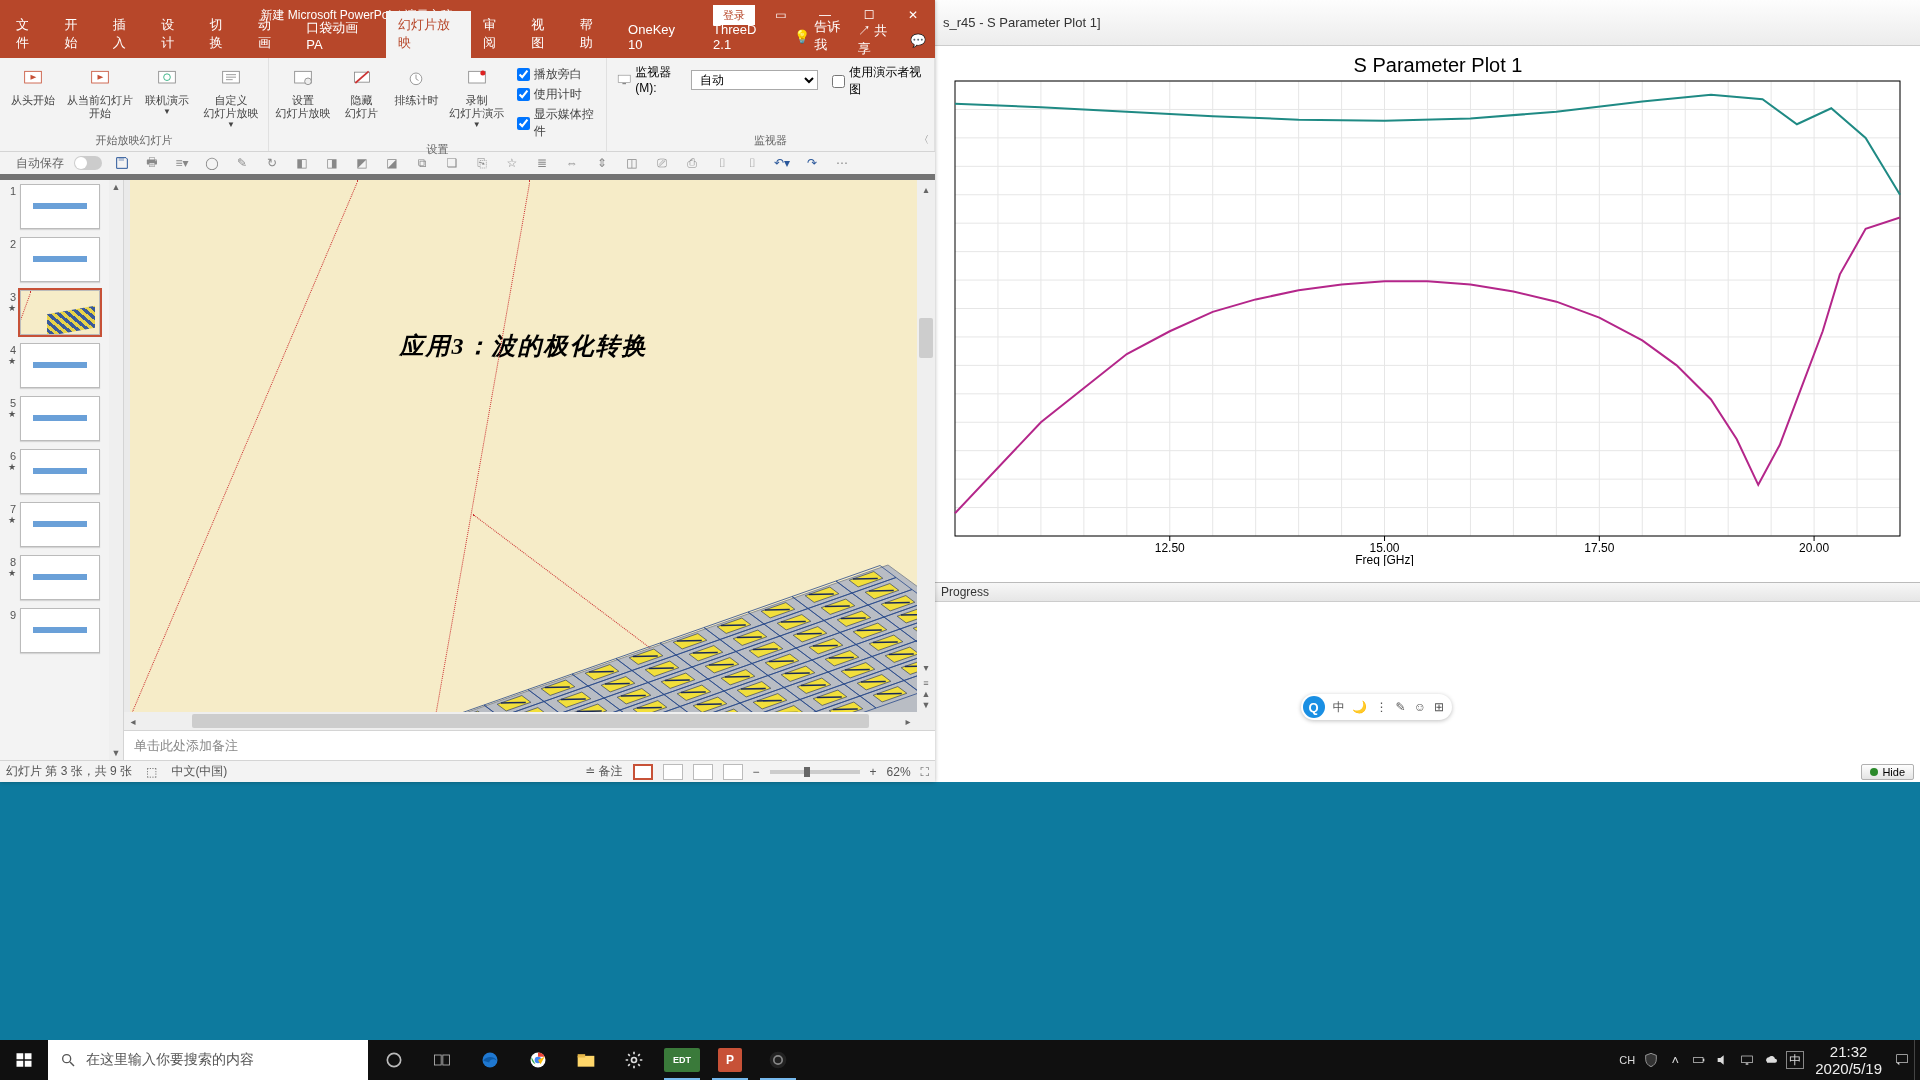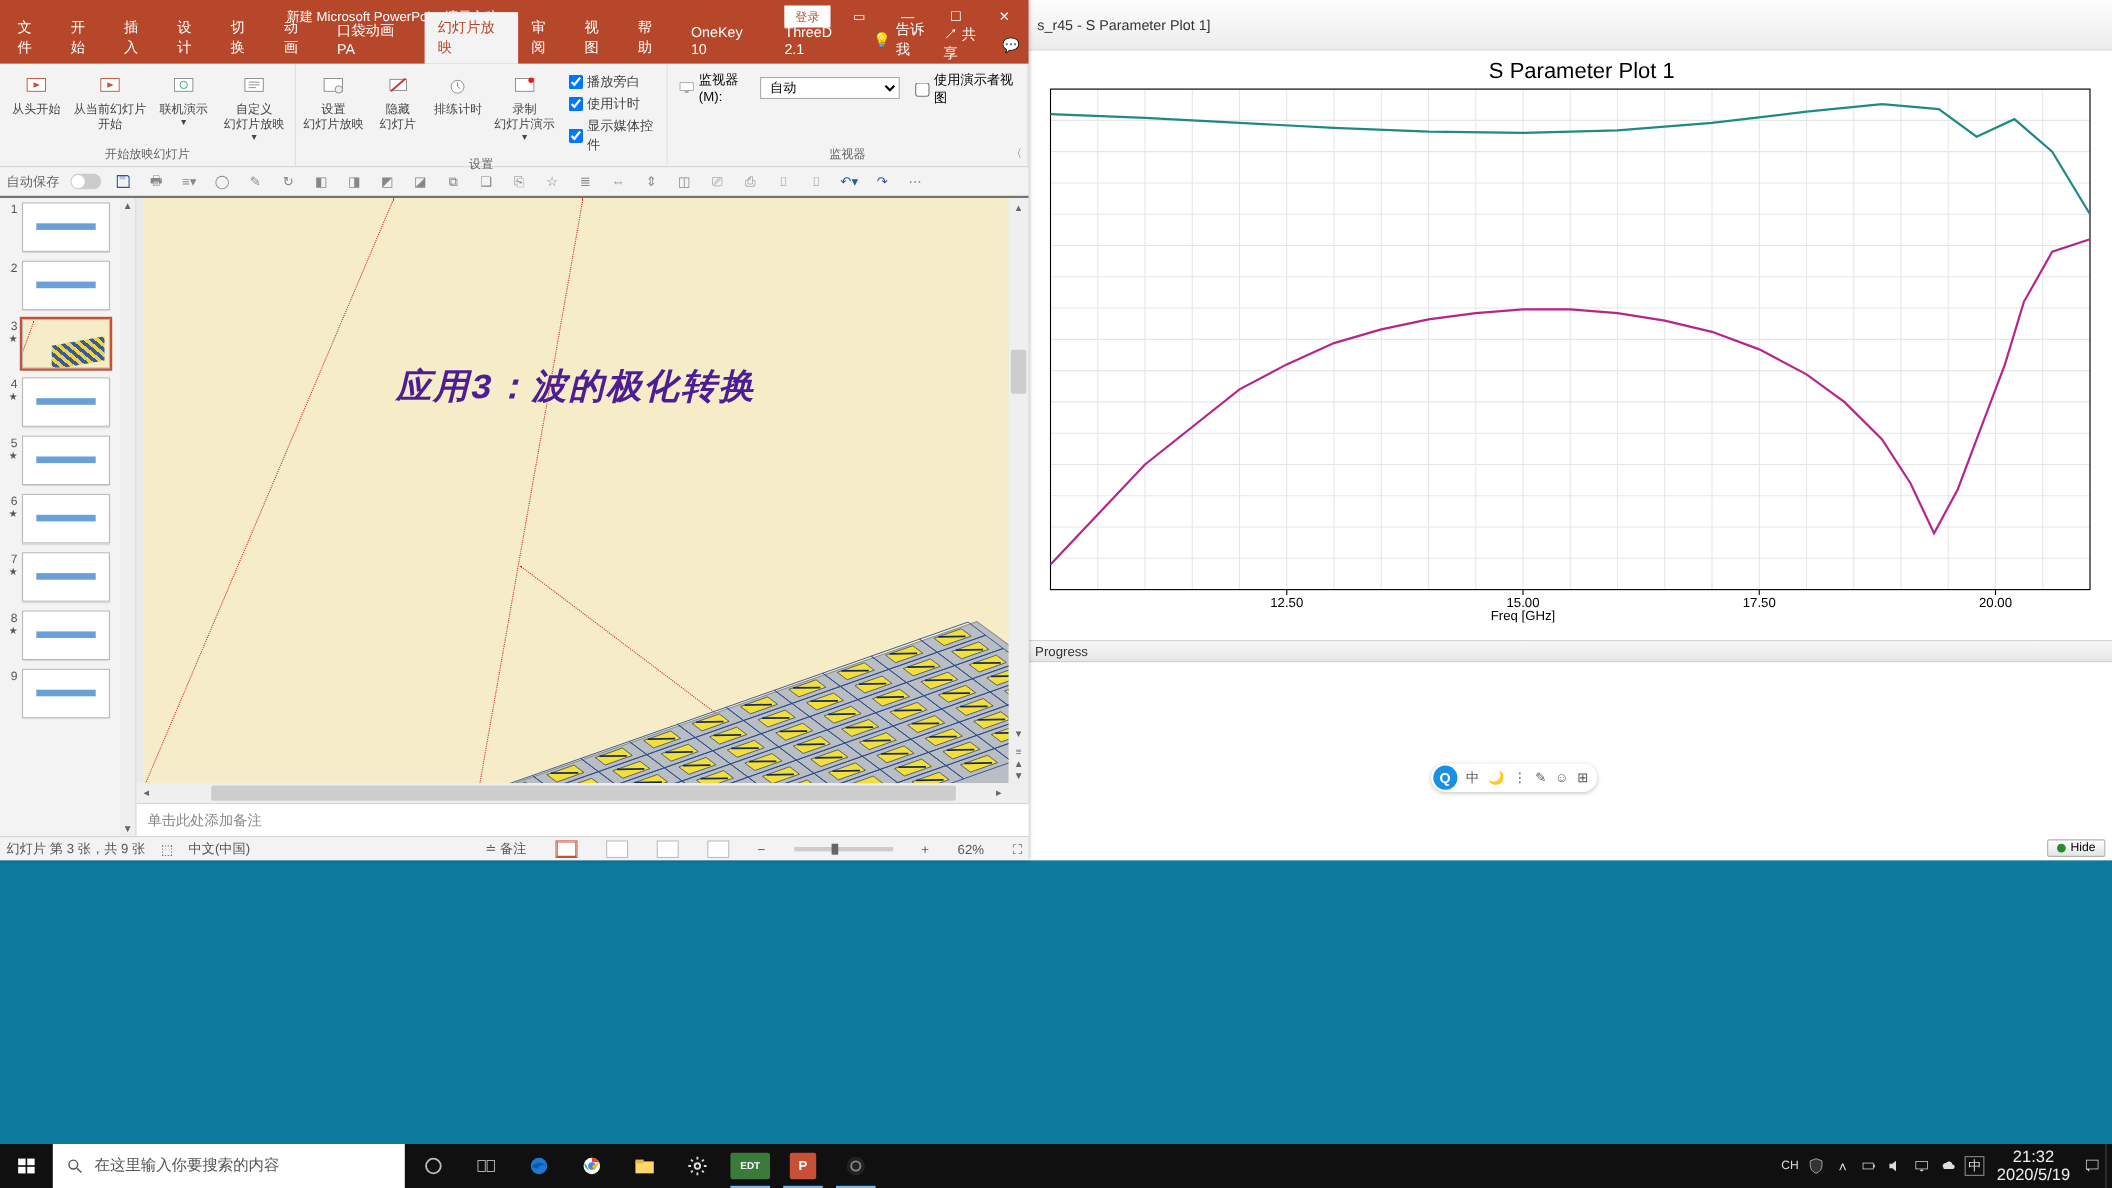--- a/index.html
+++ b/index.html
@@ -29,21 +29,21 @@
 .rgroup .glabel { font-size:11px; color:#666; padding:2px 0 3px; }
 .rbtn-v { display:flex; flex-direction:column; align-items:center; width:58px; padding-top:4px; cursor:pointer; font-size:11px; color:#444; text-align:center; line-height:1.2; }
 .rbtn-v .ico { width:32px; height:28px; margin-bottom:2px; display:flex; align-items:center; justify-content:center; }
 .checks { display:flex; flex-direction:column; gap:3px; padding:6px 4px 0 6px; font-size:12px; color:#444; }
 .checks label { display:flex; align-items:center; gap:4px; cursor:pointer; }
 .mon-row { display:flex; align-items:center; gap:4px; font-size:12px; padding:4px 6px; }
 .mon-select { width:140px; height:20px; border:1px solid #aaa; background:#fff; font-size:12px; padding:0 4px; }
 #ribbon-collapse-caret { position:absolute; right:6px; bottom:4px; font-size:10px; color:#666; cursor:pointer; }
 
 
-#qat-row { height:28px; background:#f3f3f3; border-bottom:2px solid #737373; display:flex; align-items:center; gap:10px; padding:0 6px; font-size:12px; color:#666; }
+#qat-row { height:28px; background:#f3f3f3; border-bottom:6px solid #737373; display:flex; align-items:center; gap:10px; padding:0 16px; font-size:12px; color:#666; }
 #qat-row .qat-btn { width:20px; height:20px; display:flex; align-items:center; justify-content:center; color:#888; }
 #qat-row .qat-btn.enabled { color:#2a579a; }
 .toggle-pill { width:28px; height:14px; border-radius:7px; background:#ccc; position:relative; }
 .toggle-pill::after { content:""; position:absolute; left:1px; top:1px; width:12px; height:12px; border-radius:50%; background:#fff; }
 
 
 #ppt-main { flex:1; display:flex; min-height:0; }
 #thumb-col { width:124px; background:#f3f3f3; border-right:1px solid #d4d4d4; overflow:hidden; position:relative; }
 #thumb-inner { position:absolute; inset:0 14px 0 0; overflow:hidden; }
 .thumb-row { display:flex; align-items:flex-start; padding:4px 2px 4px 6px; gap:4px; }
@@ -52,21 +52,21 @@
 .numcol { display:flex; flex-direction:column; align-items:flex-end; }
 .thumb-box { width:80px; height:45px; background:#fff; border:1px solid #bbb; box-shadow:0 1px 1px rgba(0,0,0,.12); font-size:5px; color:#333; display:flex; align-items:center; justify-content:center; overflow:hidden; position:relative;}
 .thumb-row.active .thumb-box { outline:2px solid #c75137; outline-offset:0; }
 .thumb-v-sb { position:absolute; right:0; top:0; bottom:0; width:14px; background:#efefef; display:flex; flex-direction:column; }
 .thumb-v-sb .arr { height:14px; display:flex; align-items:center; justify-content:center; font-size:9px; color:#666; }
 .thumb-v-sb .track { flex:1; }
 
 #slide-area { flex:1; display:flex; flex-direction:column; background:#eaeaea; min-width:0; }
 #slide-view { flex:1; position:relative; overflow:hidden; }
 #slide-canvas { position:absolute; left:6px; top:0; right:18px; bottom:18px; background:#f6ecc8; overflow:hidden; }
-#slide-title { position:absolute; top:150px; left:50%; transform:translateX(-50%); color:#4c1d95; font-family:Liberation Mono, monospace; font-style:italic; font-weight:bold; font-size:32px; letter-spacing:2px; }
+#slide-title { position:absolute; top:150px; left:50%; transform:translateX(-50%); color:#000000; font-family:Liberation Serif, serif; font-style:italic; font-weight:bold; font-size:24px; letter-spacing:2px; }
 
 .ray { position:absolute; border-top:1px dotted #c33; transform-origin:left center; }
 
 #board-wrap { position:absolute; left:148px; top:375px; width:770px; height:340px; }
 #board-svg { width:100%; height:100%; }
 
 
 .sv-sb-v { position:absolute; right:0; top:0; bottom:18px; width:18px; background:#efefef; display:flex; flex-direction:column; }
 .sv-sb-v .arr, .sv-sb-h .arr { width:18px; height:18px; display:flex; align-items:center; justify-content:center; font-size:10px; color:#666; }
 .sv-sb-v .track { flex:1; position:relative; }
@@ -74,21 +74,21 @@
 .sv-sb-v .ext { display:flex; flex-direction:column; align-items:center; font-size:9px; color:#666; gap:1px; padding:2px 0;}
 .sv-sb-h { position:absolute; left:0; right:18px; bottom:0; height:18px; background:#efefef; display:flex; }
 .sv-sb-h .track { flex:1; position:relative; }
 .sv-sb-h .thumb { position:absolute; top:2px; bottom:2px; left:50px; right:30px; background:#cdcdcd; border-radius:2px; }
 #slide-corner { position:absolute; right:0; bottom:0; width:18px; height:18px; background:#efefef; }
 
 #notes-bar { height:30px; border-top:1px solid #d4d4d4; background:#fff; padding:6px 10px; font-size:13px; color:#888; }
 
 
 #ppt-status { height:22px; background:#f3f3f3; border-top:1px solid #d4d4d4; display:flex; align-items:center; font-size:12px; color:#555; padding:0 6px; gap:14px; }
-#ppt-status .right { margin-left:auto; display:flex; align-items:center; gap:26px; }
+#ppt-status .right { margin-left:auto; display:flex; align-items:center; gap:10px; }
 .zslider { width:90px; height:4px; background:#ccc; position:relative; }
 .zslider .zthumb { position:absolute; top:-3px; left:38%; width:6px; height:10px; background:#666; }
 .view-btn { width:20px; height:16px; border:1px solid #bbb; background:#fff; display:inline-block; }
 .view-btn.on { border-color:#c75137; box-shadow:inset 0 0 0 1px #c75137; }
 
 
 #hfss-window { position:absolute; left:935px; top:0; width:985px; height:782px; background:#fff; display:flex; flex-direction:column; }
 #hfss-title { height:46px; background:linear-gradient(#fdfdfd,#ececec); border-bottom:1px solid #ccc; display:flex; align-items:center; padding-left:8px; font-size:13px; color:#333; }
 #hfss-body { flex:1; display:flex; flex-direction:column; min-height:0; }
 #hfss-plot-area { flex:1; background:#fff; position:relative; }

